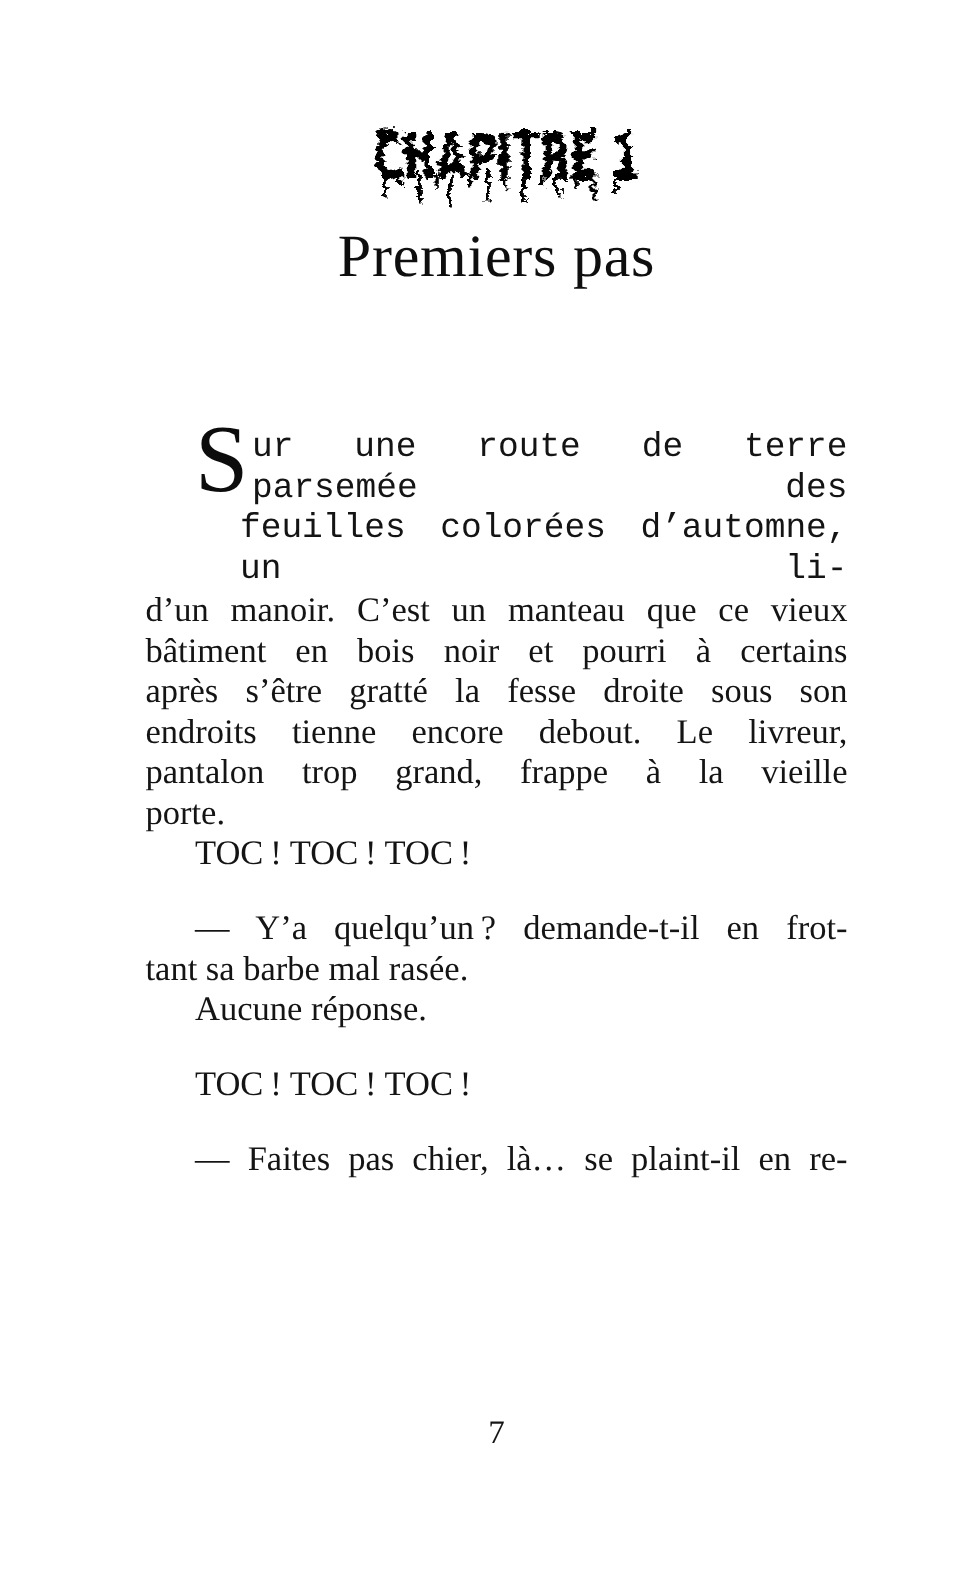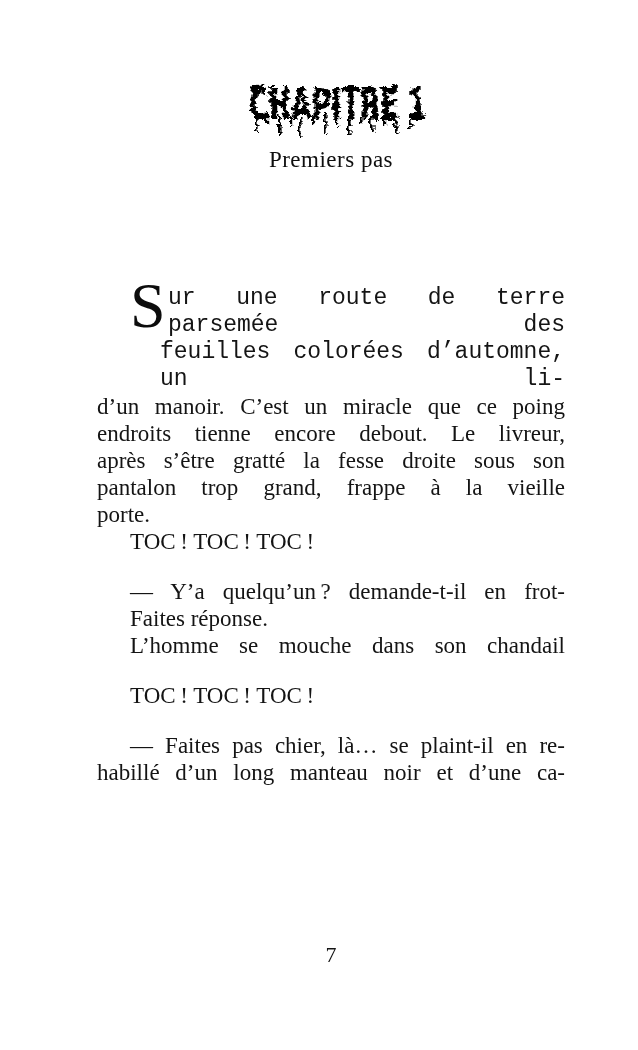--- a/index.html
+++ b/index.html
@@ -11,21 +11,21 @@
     color: #121212;
     overflow: hidden;
   }
   .page { position: absolute; inset: 0; background: #ffffff; }
 
   .title-svg { position: absolute; left: 0; top: 76px; width: 638px; height: 72px; }
 
   .subtitle {
     position: absolute; left: 97px; top: 147px; width: 468px;
     text-align: center;
-    font-size: 23px;
+    font-size: 40px;
     letter-spacing: 0.5px;
     color: #0e0e0e;
   }
 
   .textblock {
     position: absolute; left: 97px; top: 285px; width: 468px;
     font-size: 23px; line-height: 27px;
     color: #141414;
   }
   .ln      { text-align: justify; text-align-last: justify; }
@@ -79,38 +79,38 @@
     </g>
   </svg>
 
   <div class="subtitle">Premiers pas</div>
 
   <div class="textblock">
     <span class="dropcap">S</span>
 
     <div class="ln p71">ur une route de terre parsemée des</div>
     <div class="ln p63">feuilles colorées d’automne, un li-</div>
-    <div class="ln">d’un manoir. C’est un miracle que ce poing</div>
+    <div class="ln">d’un manoir. C’est un manteau que ce vieux</div>
+    <div class="ln">bâtiment en bois noir et pourri à certains</div>
+    <div class="ln">après s’être gratté la fesse droite sous son</div>
     <div class="ln">endroits tienne encore debout. Le livreur,</div>
-    <div class="ln">après s’être gratté la fesse droite sous son</div>
     <div class="ln">pantalon trop grand, frappe à la vieille</div>
     <div class="ln-left">porte.</div>
     <div class="ln-left ind">TOC ! TOC ! TOC !</div>
 
     <div class="gap"></div>
 
     <div class="ln ind">— Y’a quelqu’un ? demande-t-il en frot-</div>
-    <div class="ln-left ind">Faites réponse.</div>
-    <div class="ln ind">L’homme se mouche dans son chandail</div>
+    <div class="ln-left">tant sa barbe mal rasée.</div>
+    <div class="ln-left ind">Aucune réponse.</div>
 
     <div class="gap"></div>
 
     <div class="ln-left ind">TOC ! TOC ! TOC !</div>
 
     <div class="gap"></div>
 
     <div class="ln ind">— Faites pas chier, là… se plaint-il en re-</div>
-    <div class="ln">habillé d’un long manteau noir et d’une ca-</div>
   </div>
 
   <div class="pagenum">7</div>
 
 </div>
 
 </body></html>

